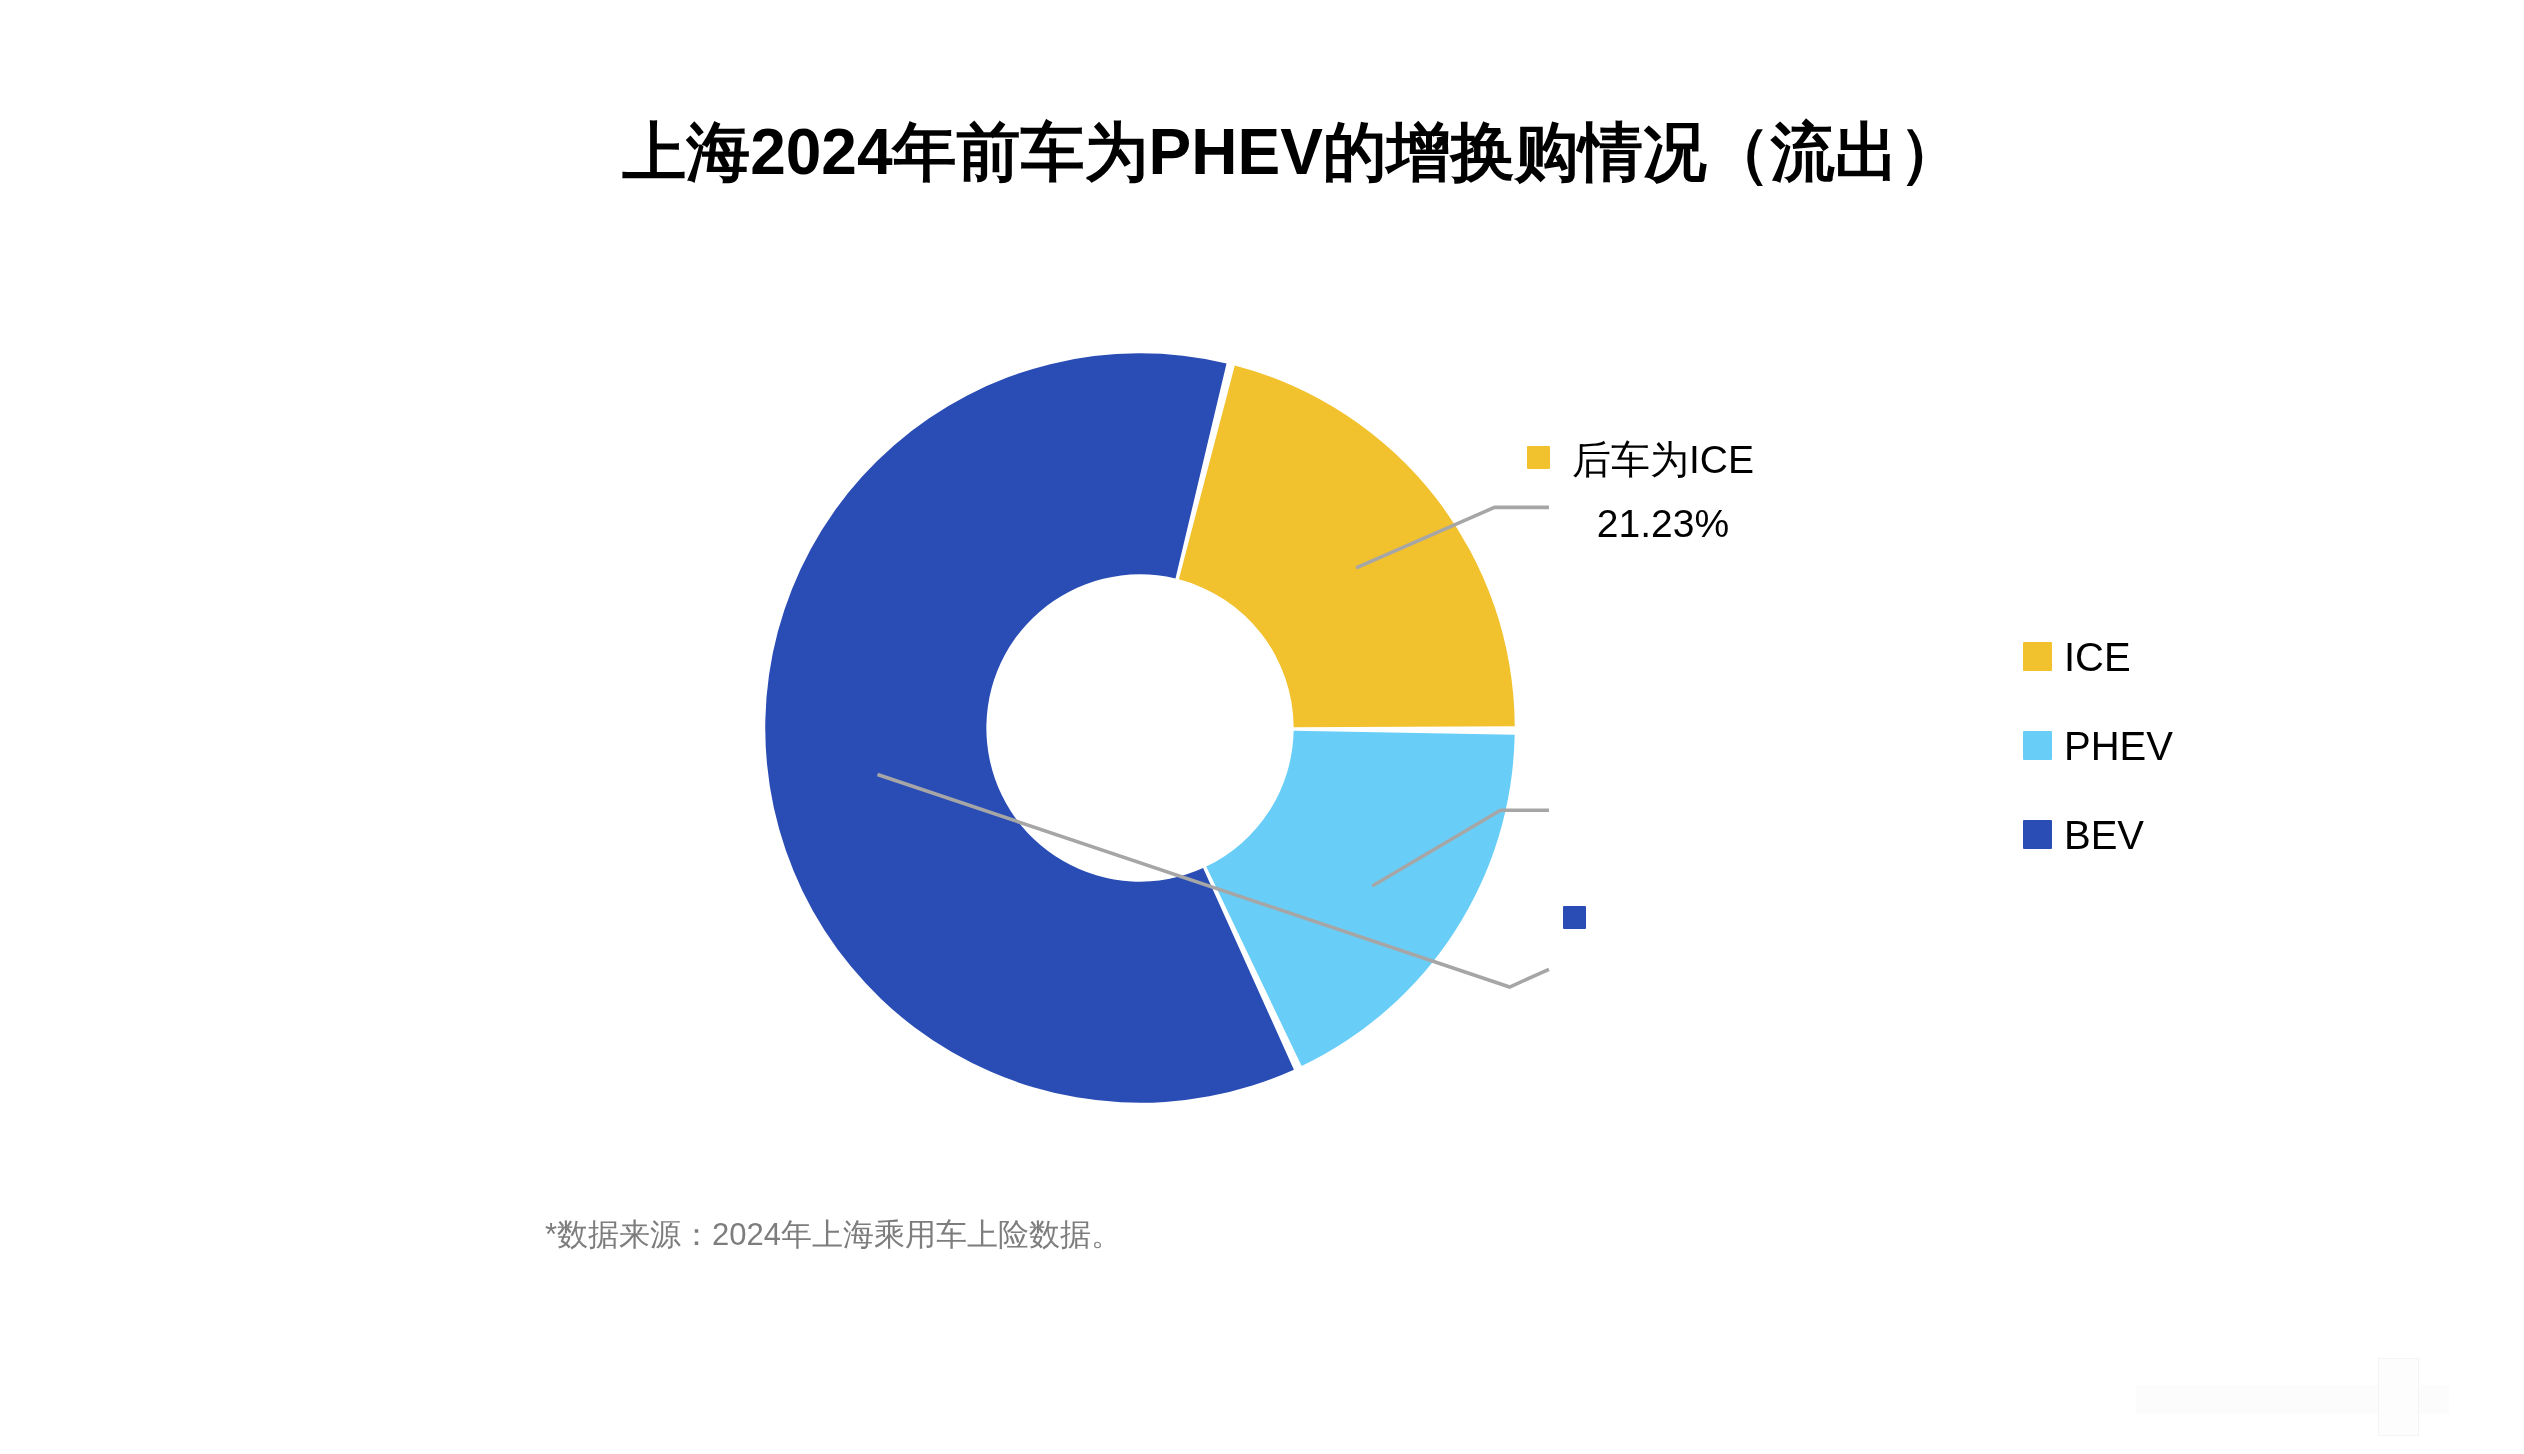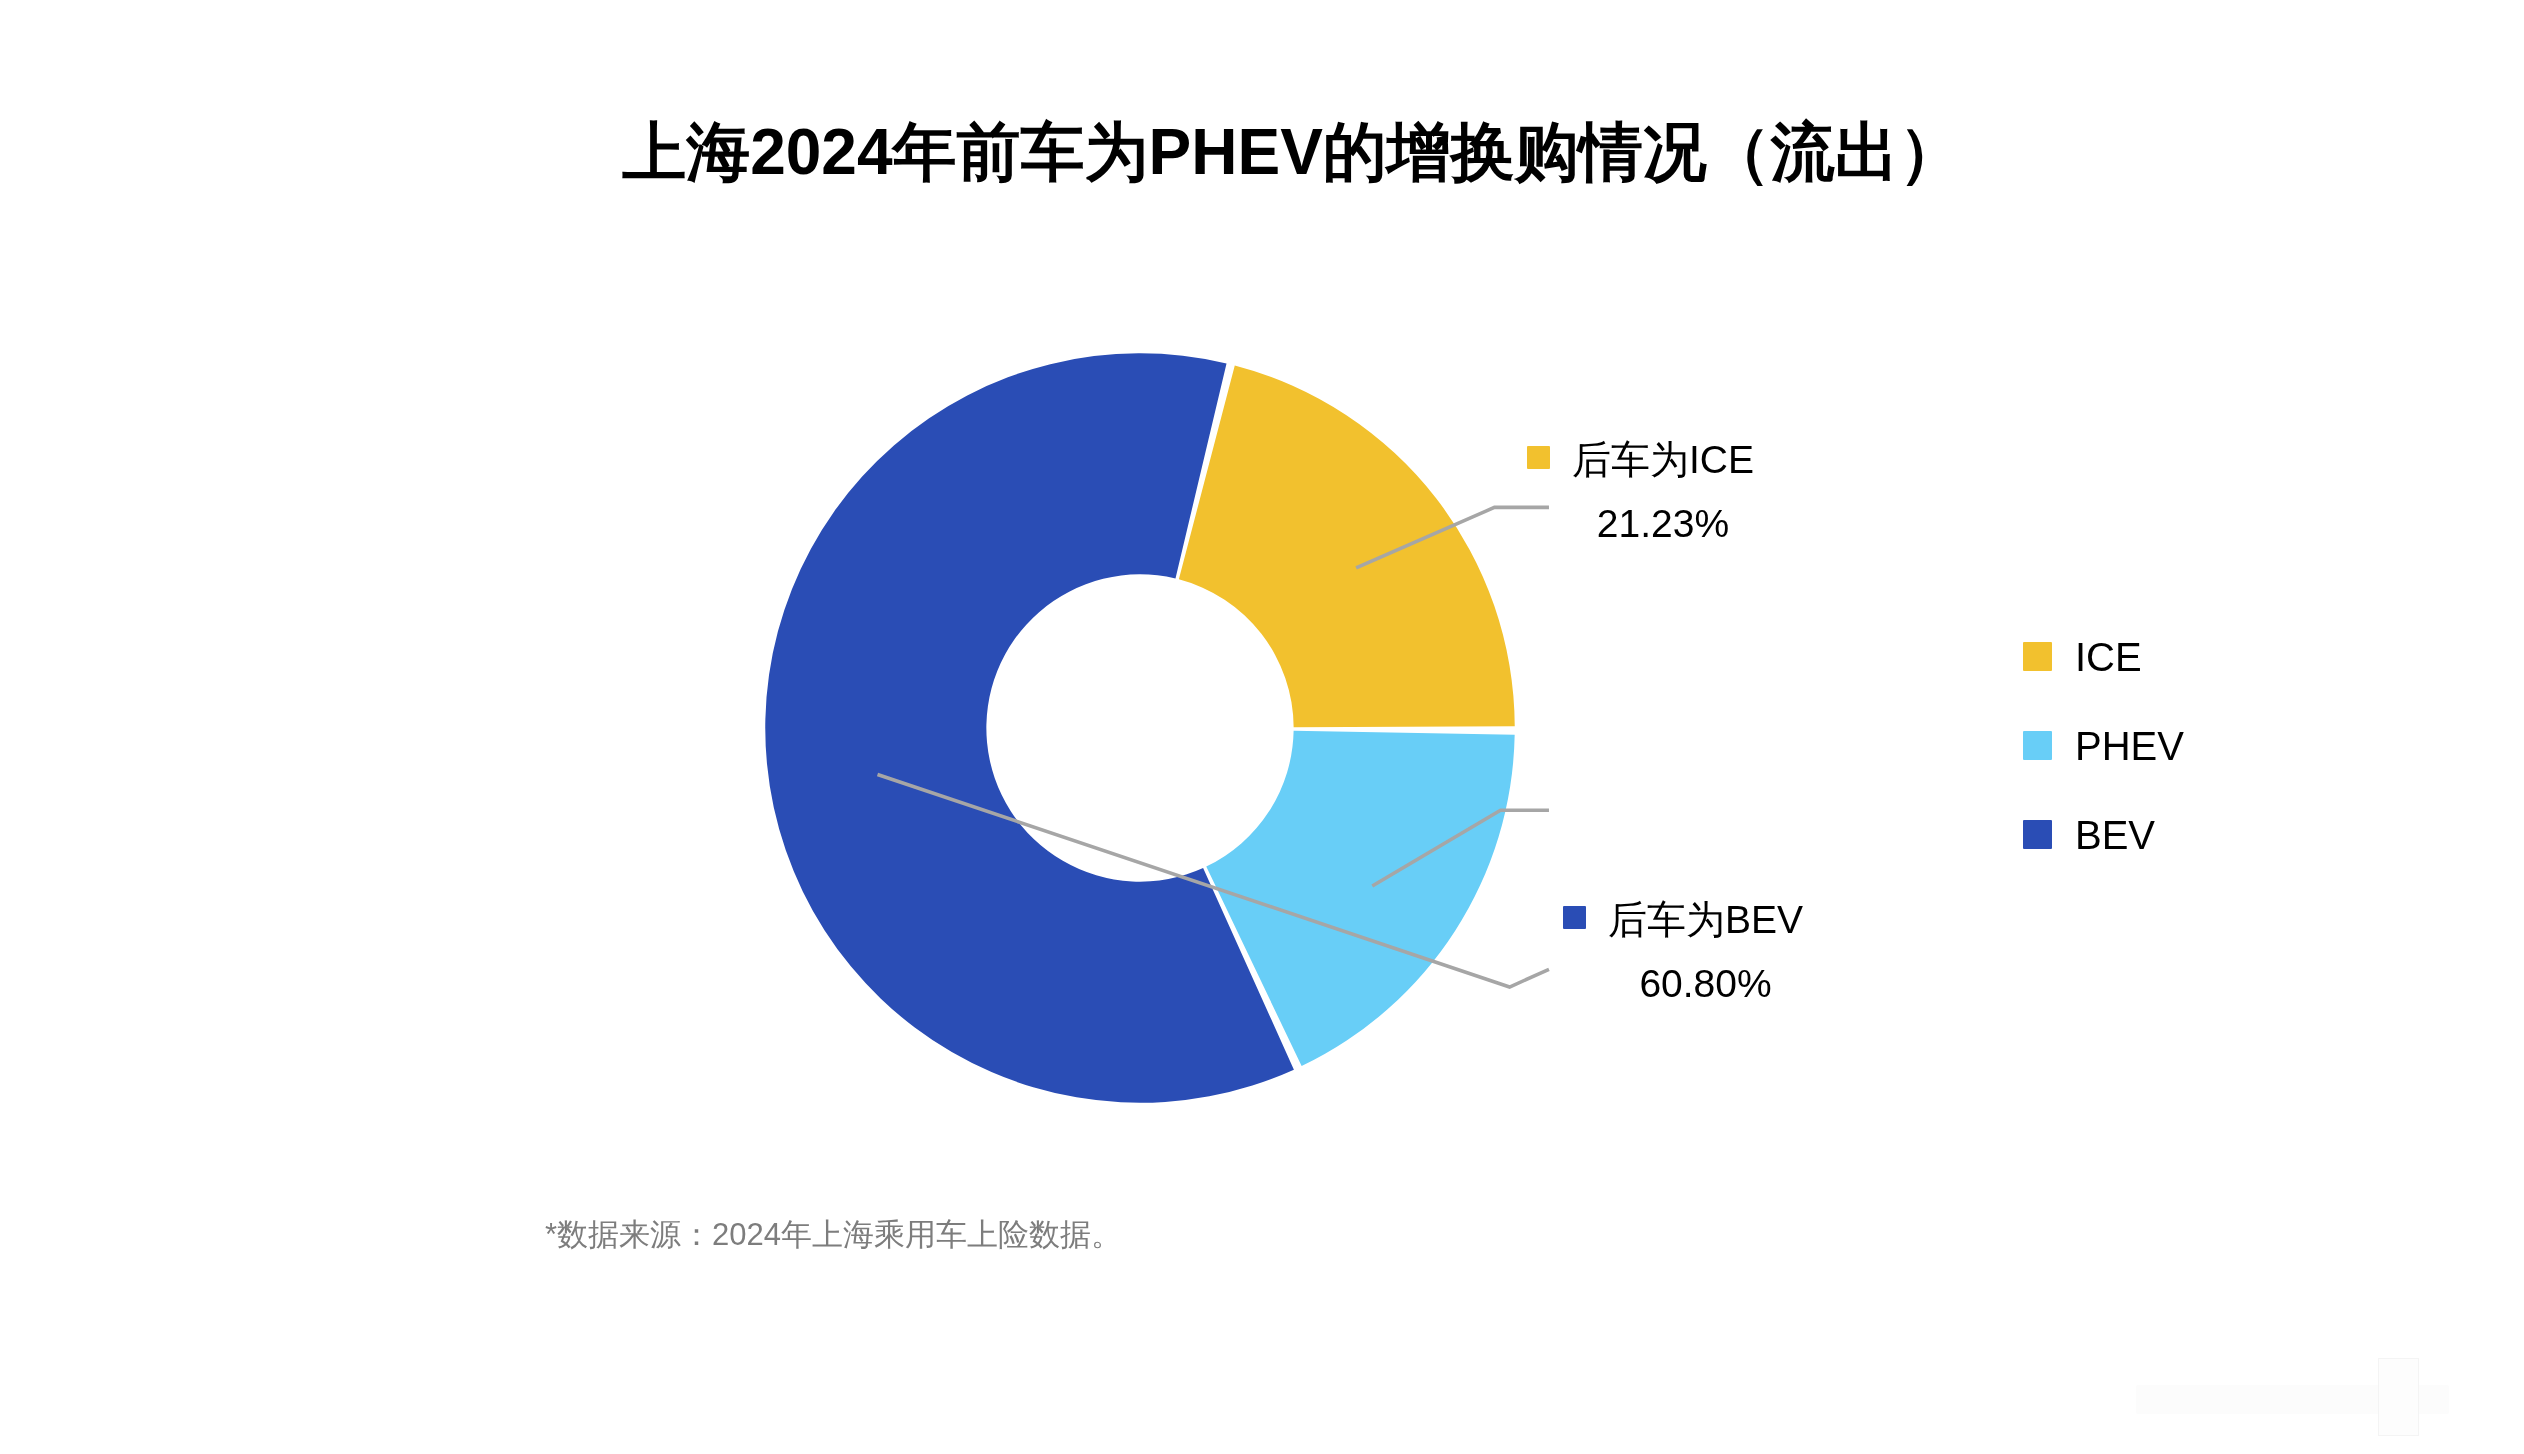--- a/index.html
+++ b/index.html
@@ -93,21 +93,21 @@
 
   
   #legend {
     position: absolute;
     left: 2023px;
     top: 612px;
   }
   .legend-item {
     display: flex;
     align-items: center;
-    gap: 23px;
+    gap: 12px;
     height: 89px;
   }
   .legend-item .swatch {
     width: 29px;
     height: 29px;
     flex: 0 0 29px;
     border-radius: 1px;
   }
   .legend-item .ltext {
     font-size: 40px;
@@ -176,24 +176,20 @@
     <span class="swatch" id="sw-callout-ice" style="background: rgb(242, 193, 46);"></span>
     <span class="ctext">
       <span>后车为ICE</span>
       <span class="cval">21.23%</span>
     </span>
   </div>
 
 
   <div class="callout" id="callout-bev">
     <span class="swatch" id="sw-callout-bev" style="background: rgb(42, 77, 181);"></span>
-    <span class="ctext">
-      <span>后车为BEV</span>
-      <span class="cval">60.80%</span>
-    </span>
   </div>
 
   <div id="legend">
       <div class="legend-item">
         <span class="swatch" style="background: rgb(242, 193, 46);"></span>
         <span class="ltext">ICE</span>
       </div>
       <div class="legend-item">
         <span class="swatch" style="background: rgb(104, 206, 247);"></span>
         <span class="ltext">PHEV</span>

